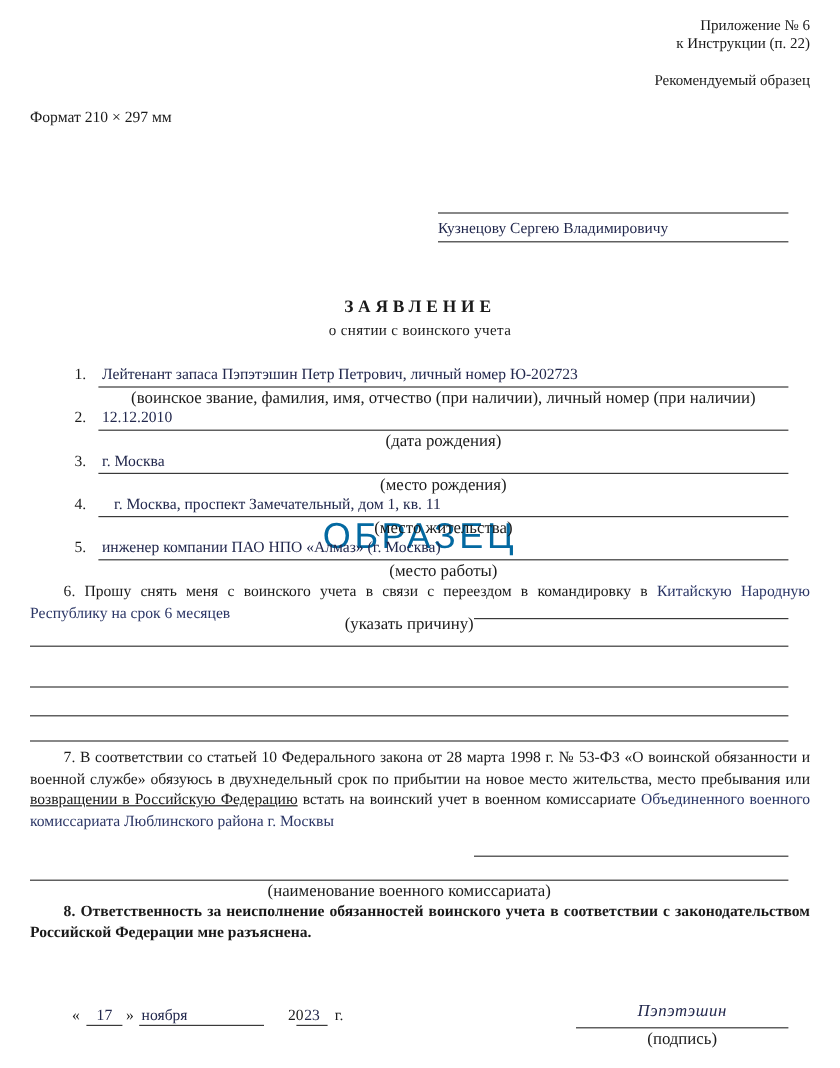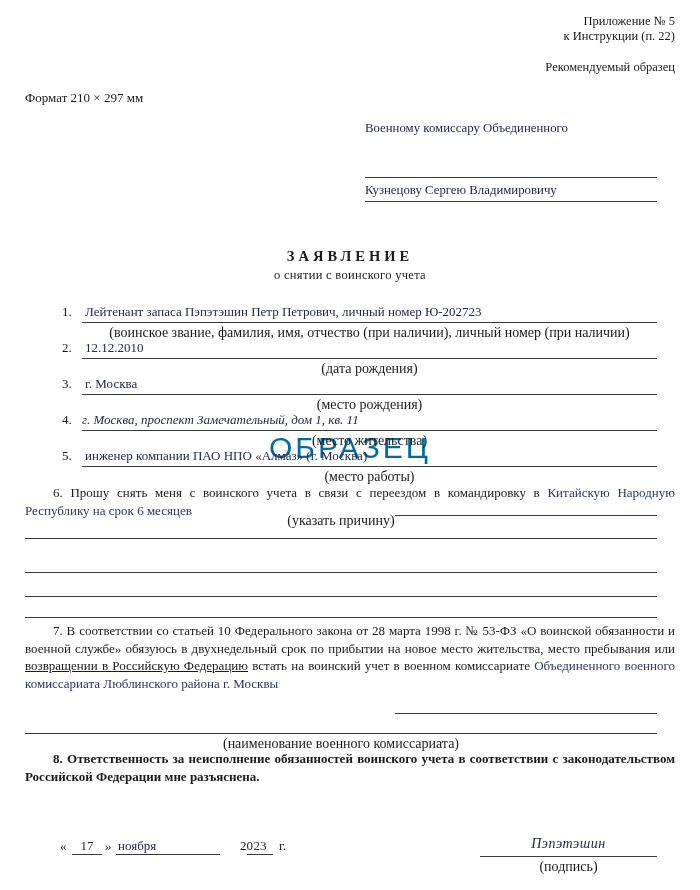--- a/index.html
+++ b/index.html
@@ -130,30 +130,29 @@
 </head>
 <body>
 
 <div id="page">
 
   <div class="wm">ОБРАЗЕЦ</div>
 
   <div class="layer">
 
     <div class="hdr-right" style="top:14px;">
-      <div>Приложение № 5</div>
+      <div>Приложение № 6</div>
       <div>к Инструкции (п. 22)</div>
     </div>
 
     <div class="hdr-right" style="top:60px;">Рекомендуемый образец</div>
 
     <div class="format-line">Формат 210 × 297 мм</div>
 
     <div class="addr navy">
-      <div>Военному комиссару Объединенного</div>
     </div>
     <div class="rule" style="left:365px; top:177px; width:292px;"></div>
     <div class="addr navy" style="top:182px;">Кузнецову Сергею Владимировичу</div>
     <div class="rule" style="left:365px; top:201px; width:292px;"></div>
 
     <div class="title">ЗАЯВЛЕНИЕ</div>
     <div class="subtitle">о снятии с воинского учета</div>
 
     <div class="num" style="left:62px; top:304px;">1.</div>
     <div class="val navy" style="left:85px; top:304px;">Лейтенант запаса Пэпэтэшин Петр Петрович, личный номер Ю-202723</div>
@@ -164,21 +163,21 @@
     <div class="val navy" style="left:85px; top:340px;">12.12.2010</div>
     <div class="rule" style="left:82px; top:358px; width:575px;"></div>
     <div class="cap-abs" style="left:82px; top:361px; width:575px;">(дата рождения)</div>
 
     <div class="num" style="left:62px; top:376px;">3.</div>
     <div class="val navy" style="left:85px; top:376px;">г. Москва</div>
     <div class="rule" style="left:82px; top:394px; width:575px;"></div>
     <div class="cap-abs" style="left:82px; top:397px; width:575px;">(место рождения)</div>
 
     <div class="num" style="left:62px; top:412px;">4.</div>
-    <div class="val navy" style="left:82px; top:412px;font-style:italic;">г. Москва, проспект Замечательный, дом 1, кв. 11</div>
+    <div class="val navy" style="left:95px; top:412px;">г. Москва, проспект Замечательный, дом 1, кв. 11</div>
     <div class="rule" style="left:82px; top:430px; width:575px;"></div>
     <div class="cap-abs" style="left:82px; top:433px; width:575px;">(место жительства)</div>
 
     <div class="num" style="left:62px; top:448px;">5.</div>
     <div class="val navy" style="left:85px; top:448px;">инженер компании ПАО НПО «Алмаз» (г. Москва)</div>
     <div class="rule" style="left:82px; top:466px; width:575px;"></div>
     <div class="cap-abs" style="left:82px; top:469px; width:575px;">(место работы)</div>
 
     <div class="para" style="top:484px; text-indent:28px;">
       <span>6. Прошу снять меня с воинского учета в связи с переездом в командировку в </span><span class="blue">Китайскую Народную Республику на срок 6 месяцев</span>

